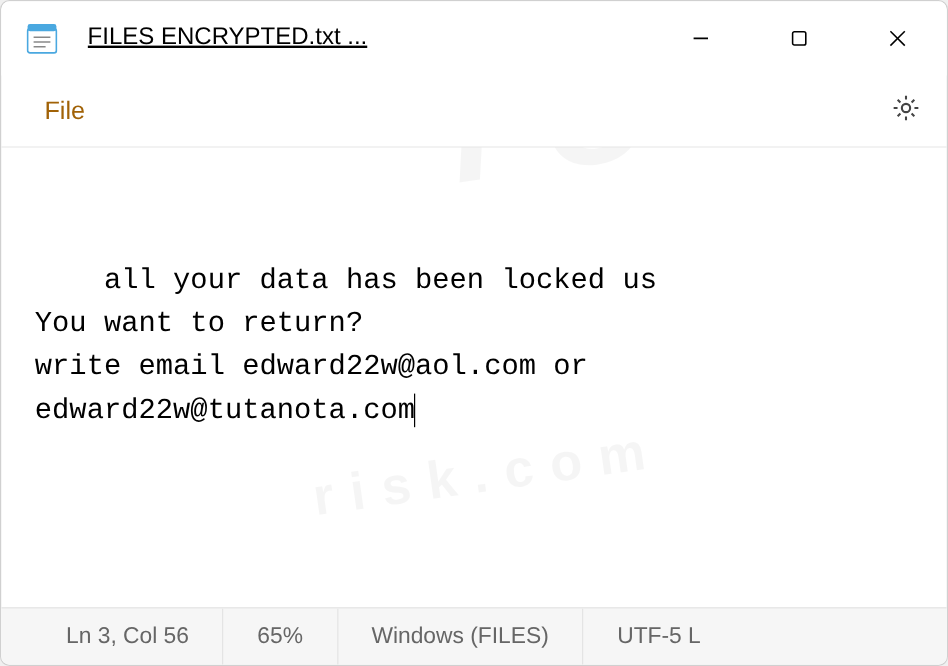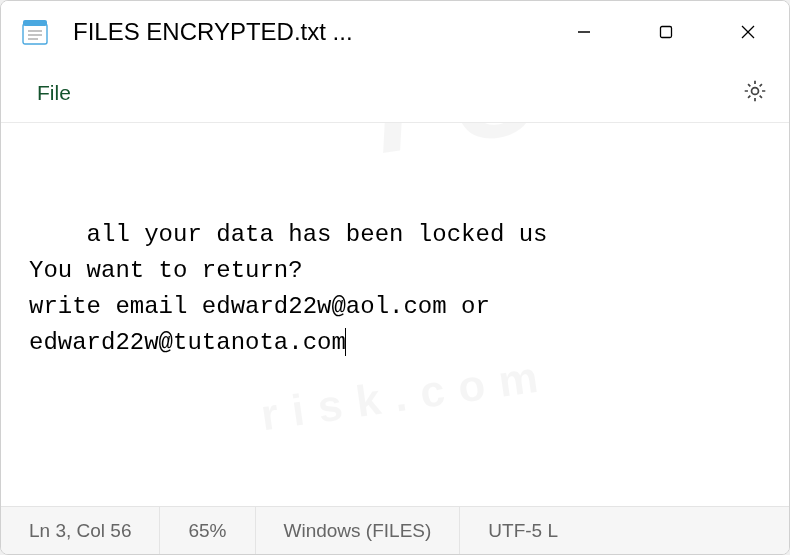--- a/index.html
+++ b/index.html
@@ -31,25 +31,26 @@
     .titlebar-icon {
       width: 28px;
       height: 28px;
       margin-right: 24px;
       display: flex;
       align-items: center;
       justify-content: center;
     }
     .titlebar-title {
       flex: 1;
-      font-size: 24px;
+      font-size: 20px;
       color: #000;
       overflow: hidden;
       white-space: nowrap;
       text-overflow: ellipsis;
+      text-decoration: underline;
     }
     .win-controls {
       display: flex;
       height: 100%;
     }
     .win-btn {
       width: 82px;
       height: 62px;
       display: flex;
       align-items: center;
@@ -59,21 +60,21 @@
     .menubar {
       height: 60px;
       display: flex;
       align-items: center;
       padding: 0 8px;
       border-bottom: 1px solid #eaeaea;
     }
     .menu-item {
       padding: 10px 28px;
       font-size: 21px;
-      color: #14532d;
+      color: #a16207;
       border-radius: 6px;
     }
     .menu-spacer { flex: 1; }
     .settings-btn {
       width: 52px;
       height: 46px;
       display: flex;
       align-items: center;
       justify-content: center;
       border-radius: 6px;
@@ -109,21 +110,21 @@
       overflow: hidden;
       white-space: nowrap;
     }
     .status-seg {
       padding: 0 28px;
       height: 100%;
       display: flex;
       align-items: center;
       border-right: 1px solid #e4e4e4;
     }
-    .status-seg:first-child { padding-left: 28px; }
+    .status-seg:first-child { padding-left: 54px; }
     .status-seg:last-child { border-right: none; }
     .watermark {
       position: absolute;
       top: 50%;
       left: 50%;
       transform: translate(-50%, -50%) rotate(-8deg);
       font-family: Arial, sans-serif;
       font-size: 120px;
       font-weight: bold;
       font-style: italic;

